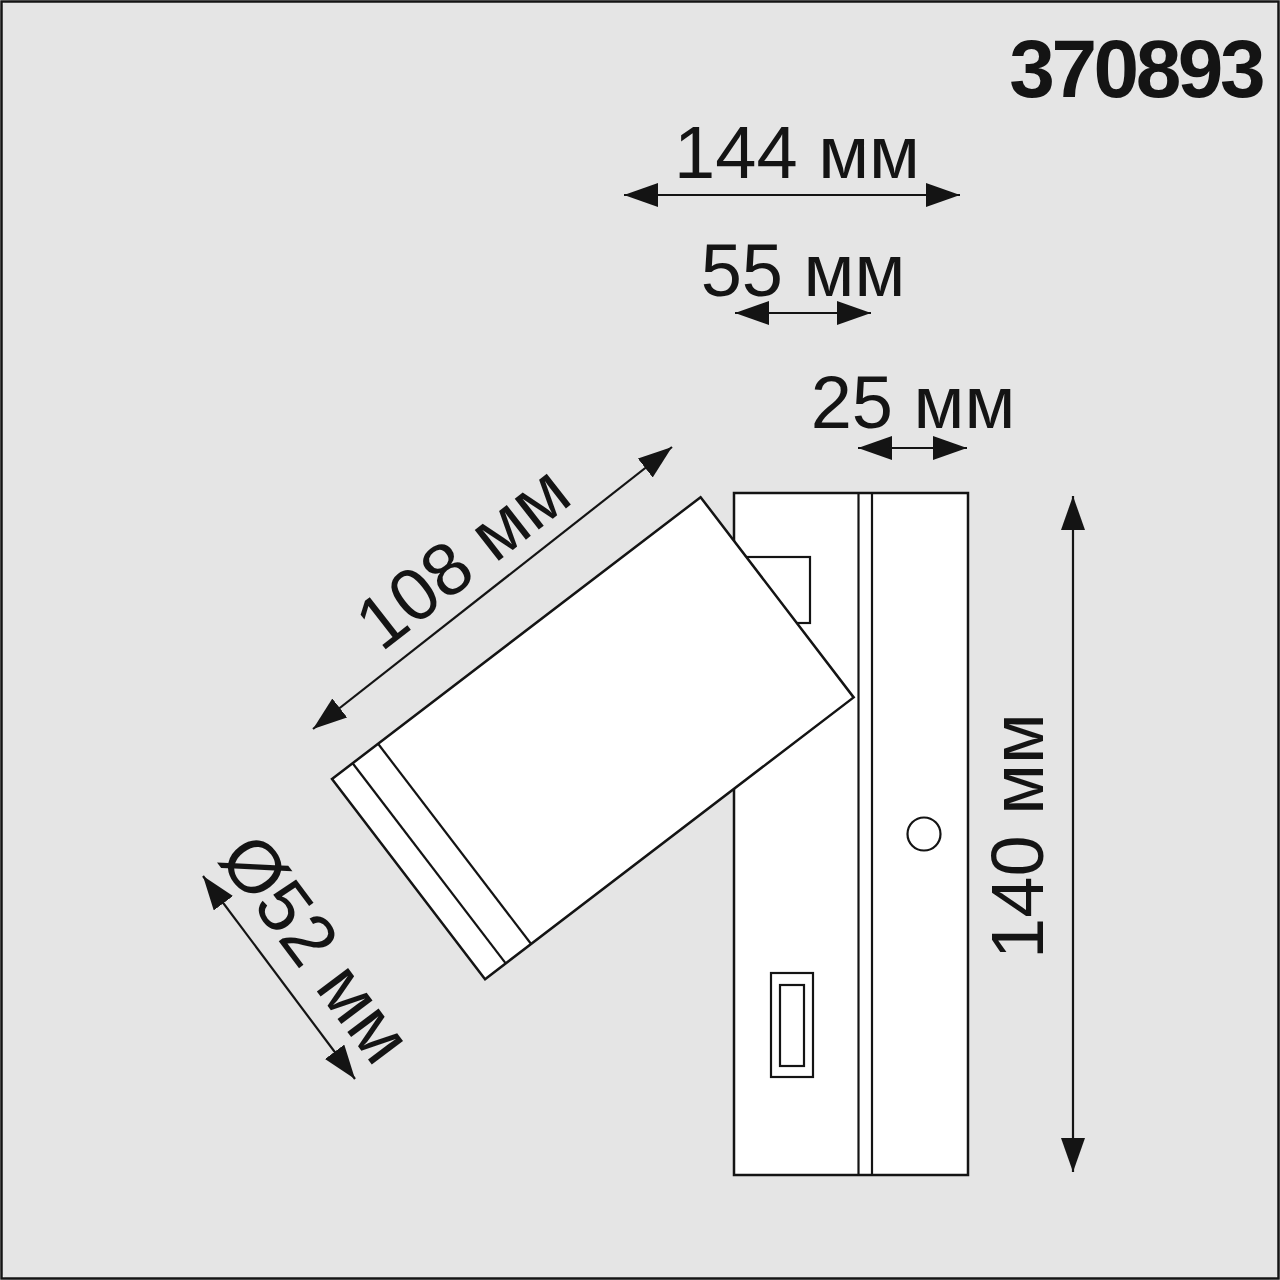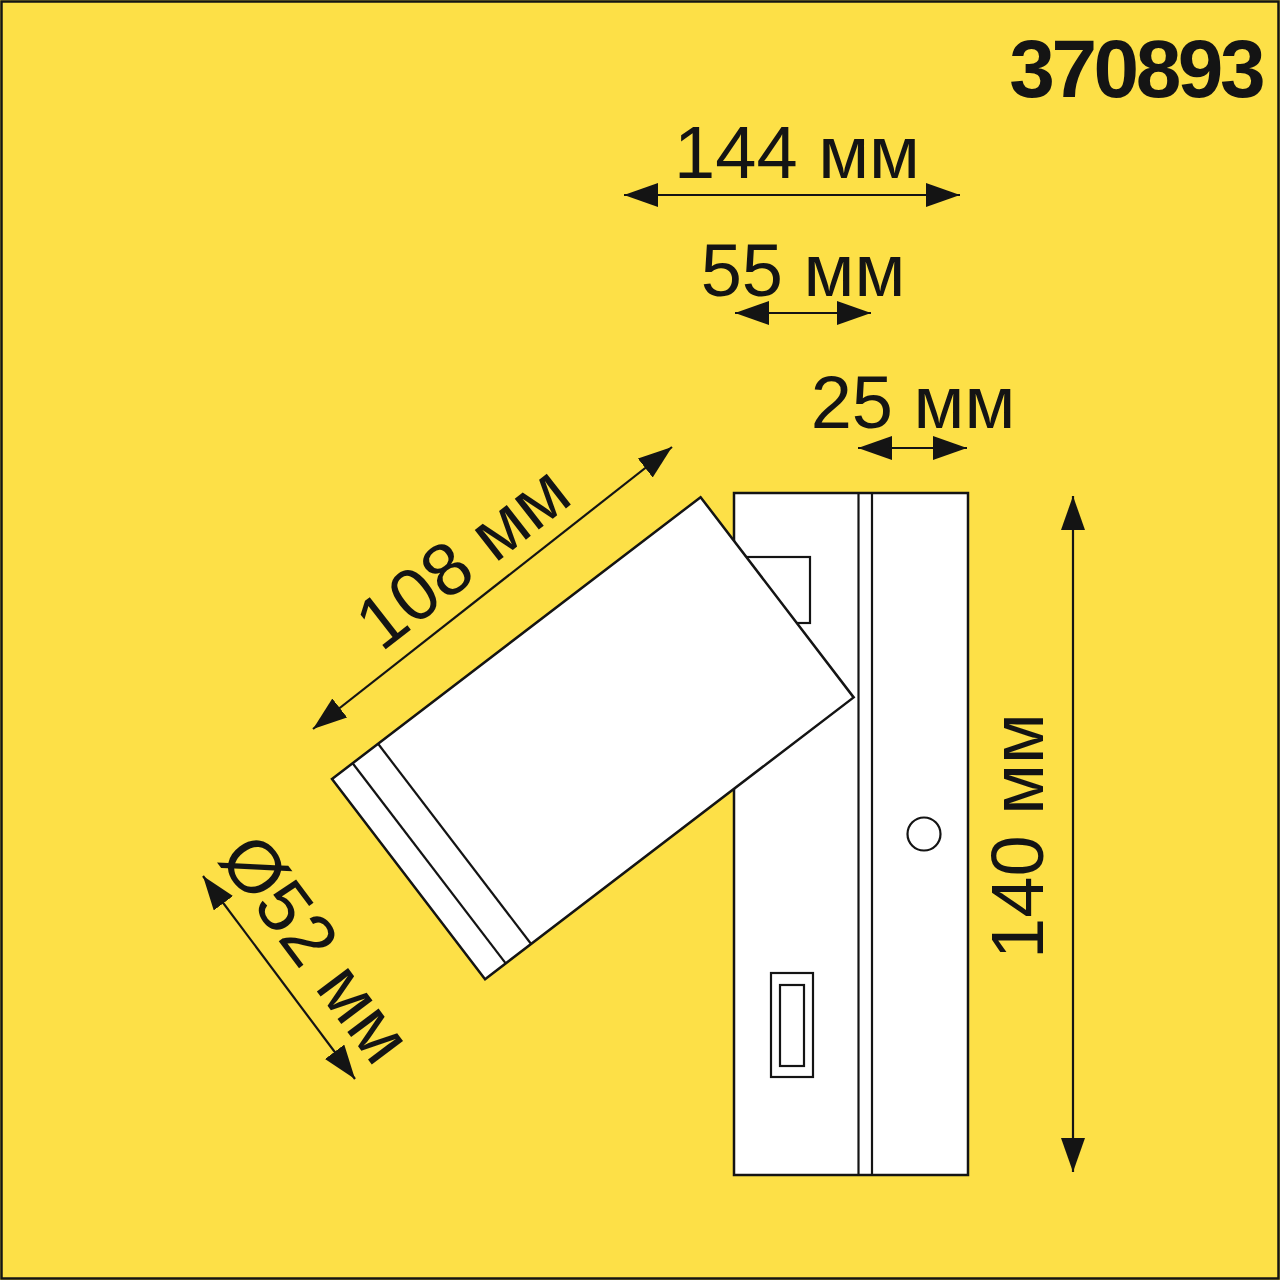--- a/index.html
+++ b/index.html
@@ -4,22 +4,23 @@
 <style>
   html, body {
     margin: 0;
     padding: 0;
     background: #ffffff;
   }
   #canvas {
     position: relative;
     width: 1280px;
     height: 1280px;
-    background: #fde047;
+    background: #e5e5e5;
     box-sizing: border-box;
+    border-radius: 12px;
   }
   svg { display: block; }
   .shape {
     fill: none;
     stroke: #141414;
     stroke-width: 2.5;
     stroke-linejoin: miter;
   }
   .shape-filled {
     fill: #ffffff;

